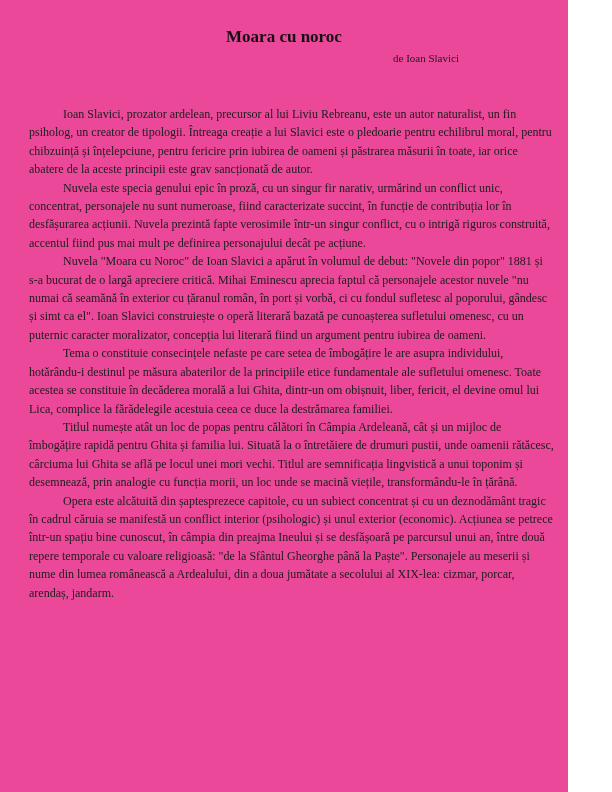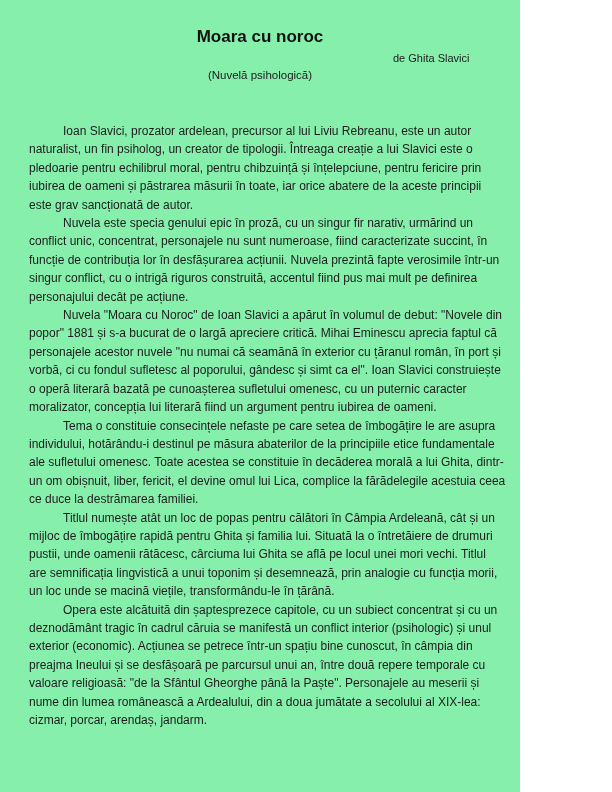--- a/index.html
+++ b/index.html
@@ -2,25 +2,25 @@
 <html><head>
   <meta charset="utf-8">
   <style>
     html, body {
       margin: 0;
       padding: 0;
       background: #ffffff;
     }
     .page {
       position: relative;
-      width: 520px;
+      width: 568px;
       height: 792px;
-      background: #86efac;
+      background: #ec4899;
       color: #1c1c1c;
-      font-family: Liberation Sans, sans-serif;
+      font-family: Liberation Serif, serif;
       overflow: hidden;
       box-sizing: border-box;
     }
     .title {
       margin: 0;
       padding-top: 27px;
       font-size: 17px;
       font-weight: bold;
       text-align: center;
       color: #111111;
@@ -44,22 +44,21 @@
     .body-text p {
       margin: 0;
       text-indent: 34px;
     }
   </style>
 </head>
 <body>
 
 <div class="page">
   <h1 class="title">Moara cu noroc</h1>
-  <div class="byline">de Ghita Slavici</div>
-  <div class="subtitle">(Nuvelă psihologică)</div>
+  <div class="byline">de Ioan Slavici</div>
   <div class="body-text">
     <p>Ioan Slavici, prozator ardelean, precursor al lui Liviu Rebreanu, este un autor naturalist, un fin psiholog, un creator de tipologii. Întreaga creație a lui Slavici este o pledoarie pentru echilibrul moral, pentru chibzuință și înțelepciune, pentru fericire prin iubirea de oameni și păstrarea măsurii în toate, iar orice abatere de la aceste principii este grav sancționată de autor.</p>
     <p>Nuvela este specia genului epic în proză, cu un singur fir narativ, urmărind un conflict unic, concentrat, personajele nu sunt numeroase, fiind caracterizate succint, în funcție de contribuția lor în desfășurarea acțiunii. Nuvela prezintă fapte verosimile într-un singur conflict, cu o intrigă riguros construită, accentul fiind pus mai mult pe definirea personajului decât pe acțiune.</p>
     <p>Nuvela "Moara cu Noroc" de Ioan Slavici a apărut în volumul de debut: "Novele din popor" 1881 și s-a bucurat de o largă apreciere critică. Mihai Eminescu aprecia faptul că personajele acestor nuvele "nu numai că seamănă în exterior cu țăranul român, în port și vorbă, ci cu fondul sufletesc al poporului, gândesc și simt ca el". Ioan Slavici construiește o operă literară bazată pe cunoașterea sufletului omenesc, cu un puternic caracter moralizator, concepția lui literară fiind un argument pentru iubirea de oameni.</p>
     <p>Tema o constituie consecințele nefaste pe care setea de îmbogățire le are asupra individului, hotărându-i destinul pe măsura abaterilor de la principiile etice fundamentale ale sufletului omenesc. Toate acestea se constituie în decăderea morală a lui Ghita, dintr-un om obișnuit, liber, fericit, el devine omul lui Lica, complice la fărădelegile acestuia ceea ce duce la destrămarea familiei.</p>
     <p>Titlul numește atât un loc de popas pentru călători în Câmpia Ardeleană, cât și un mijloc de îmbogățire rapidă pentru Ghita și familia lui. Situată la o întretăiere de drumuri pustii, unde oamenii rătăcesc, cârciuma lui Ghita se află pe locul unei mori vechi. Titlul are semnificația lingvistică a unui toponim și desemnează, prin analogie cu funcția morii, un loc unde se macină viețile, transformându-le în țărână.</p>
     <p>Opera este alcătuită din șaptesprezece capitole, cu un subiect concentrat și cu un deznodământ tragic în cadrul căruia se manifestă un conflict interior (psihologic) și unul exterior (economic). Acțiunea se petrece într-un spațiu bine cunoscut, în câmpia din preajma Ineului și se desfășoară pe parcursul unui an, între două repere temporale cu valoare religioasă: "de la Sfântul Gheorghe până la Paște". Personajele au meserii și nume din lumea românească a Ardealului, din a doua jumătate a secolului al XIX-lea: cizmar, porcar, arendaș, jandarm.</p>
   </div>
 </div>
 

